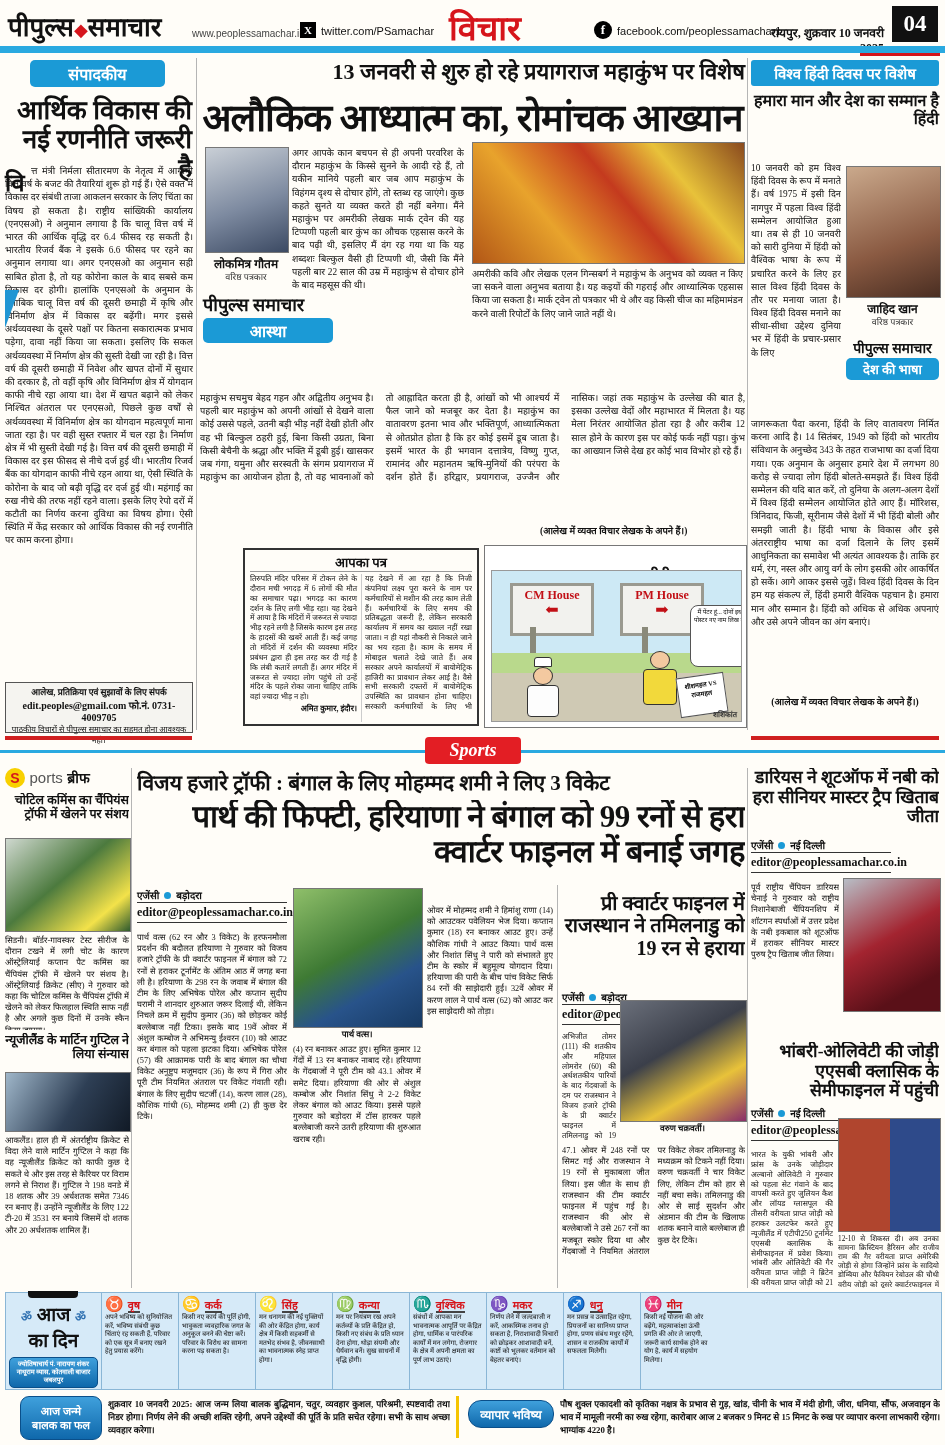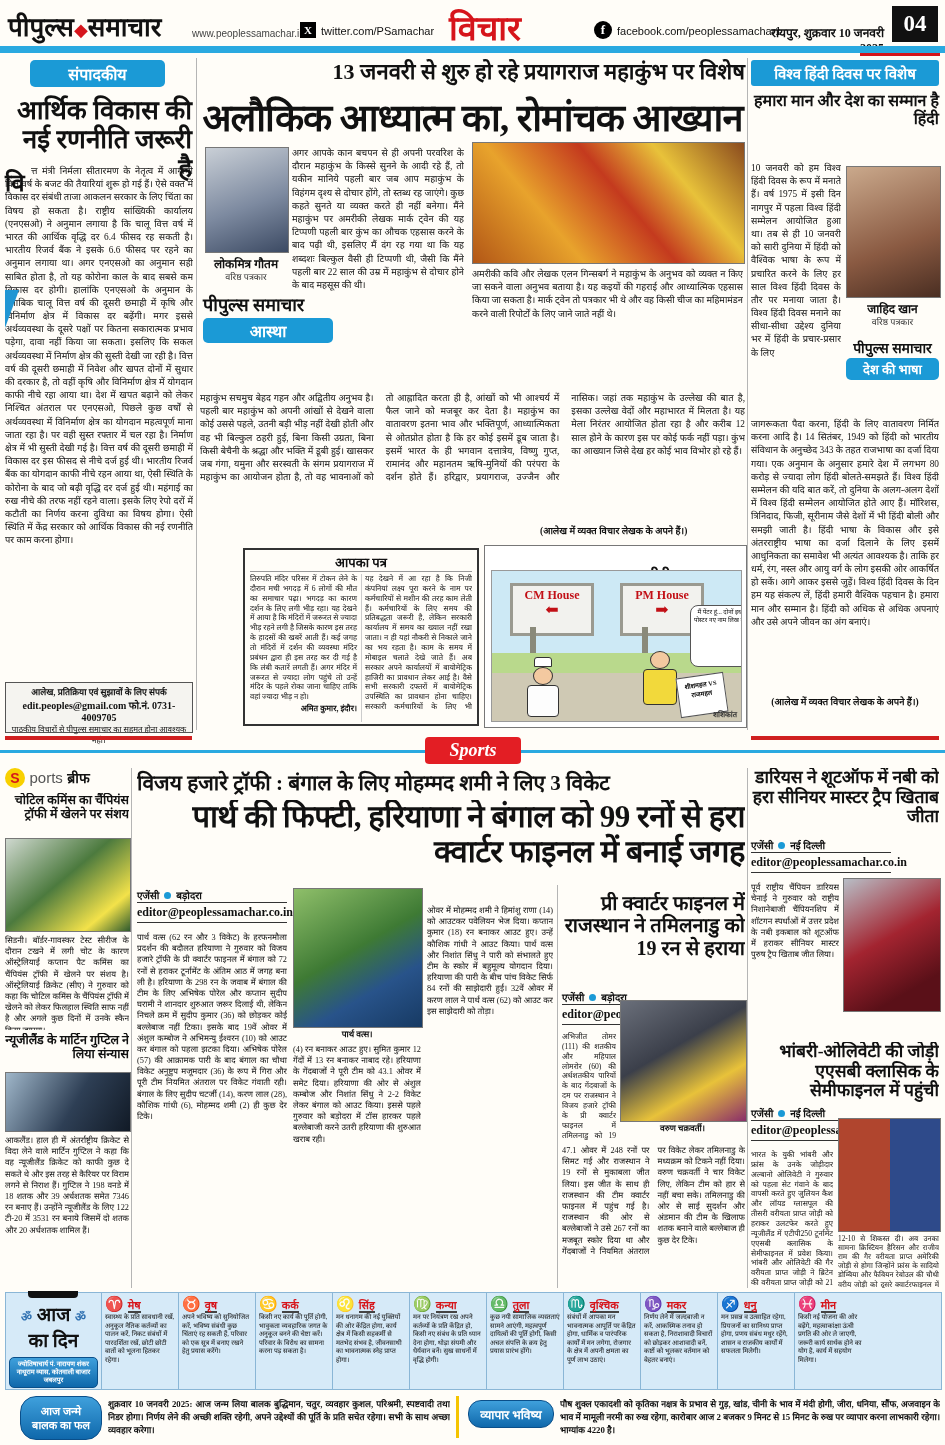--- a/index.html
+++ b/index.html
@@ -16,21 +16,21 @@
   .cap{font-size:8.5px;font-weight:bold;text-align:center;}
   .byline{font-size:10px;font-weight:bold;display:flex;align-items:center;gap:5px;}
   .dot{width:7px;height:7px;border-radius:50%;background:#1b9ad6;display:inline-block;}
   .email{font-size:12px;font-weight:bold;border-top:1px solid #333;border-bottom:1px solid #333;padding:2px 0;text-align:left;}
   .hl{font-weight:bold;line-height:1.12;text-align:right;}
   .body-txt{font-size:9.3px;line-height:1.42;}
   .small-txt{font-size:8.3px;line-height:1.35;}
   .sign-name{color:#d6151b;font-weight:bold;font-size:11px;border-bottom:2px solid #444;}
   .zsym{color:#2d6fb0;font-size:15px;}
   .pill{background:linear-gradient(#3fa0dc,#0f68ab);color:#fff;font-weight:bold;border:1px solid #0a4f8a;
-        display:flex;align-items:center;justify-content:center;text-align:center;border-radius:16px;}
+        display:flex;align-items:center;justify-content:center;text-align:center;border-radius:9px;}
   .redline{background:#d02020;height:4px;}
   .boardsign{position:absolute;background:#f2f2ee;border:3px solid #9a9a90;text-align:center;
              color:#c21016;font-weight:bold;font-size:12px;line-height:1.1;padding-top:3px;}
   .arrow{color:#c21016;font-size:16px;font-weight:bold;line-height:1;}
 </style>
 </head>
 <body>
 
 <div class="page">
 
@@ -232,42 +232,34 @@
         <span style="color:#2d6fb0;font-size:12px;">ॐ</span>
         <span>आज</span>
         <span style="color:#2d6fb0;font-size:12px;">ॐ</span>
         <br><span>का</span> <span>दिन</span>
       </div>
       <div class="pill" style="margin:4px 3px 0 3px;font-size:6.6px;line-height:1.25;padding:2px;border-radius:5px;">ज्योतिषाचार्य पं. नारायण शंकर नाथूराम व्यास, कोतवाली बाजार जबलपुर</div>
     </div>
 
     <div style="flex:1;display:flex;">
       <div style="width:70px;border-right:1px solid #8ab6d6;padding:2px 3px;">
-          <div><span class="zsym">♈</span> <span class="sign-name">मेष</span></div>
-          <div style="font-size:6.7px;line-height:1.28;">स्वास्थ्य के प्रति सावधानी रखें, अनुकूल नैतिक कर्तव्यों का पालन करें, निकट संबंधों में पारदर्शिता रखें, छोटी छोटी बातों को भूलना हितकर रहेगा।</div>
-        </div>
-      <div style="width:70px;border-right:1px solid #8ab6d6;padding:2px 3px;">
           <div><span class="zsym">♉</span> <span class="sign-name">वृष</span></div>
           <div style="font-size:6.7px;line-height:1.28;">अपने भविष्य को सुनियोजित करें, भविष्य संबंधी कुछ चिंताएं रह सकती हैं, परिवार को एक सूत्र में बनाए रखने हेतु प्रयास करेंगे।</div>
         </div>
       <div style="width:70px;border-right:1px solid #8ab6d6;padding:2px 3px;">
           <div><span class="zsym">♋</span> <span class="sign-name">कर्क</span></div>
           <div style="font-size:6.7px;line-height:1.28;">किसी नए कार्य की पूर्ति होगी, भावुकता व्यवहारिक जगत के अनुकूल बनने की चेष्टा करें। परिवार के विरोध का सामना करना पड़ सकता है।</div>
         </div>
       <div style="width:70px;border-right:1px solid #8ab6d6;padding:2px 3px;">
           <div><span class="zsym">♌</span> <span class="sign-name">सिंह</span></div>
           <div style="font-size:6.7px;line-height:1.28;">मन धनागम की नई युक्तियों की ओर केंद्रित होगा, कार्य क्षेत्र में किसी सहकर्मी से मतभेद संभव है, जीवनसाथी का भावनात्मक स्नेह प्राप्त होगा।</div>
         </div>
       <div style="width:70px;border-right:1px solid #8ab6d6;padding:2px 3px;">
           <div><span class="zsym">♍</span> <span class="sign-name">कन्या</span></div>
           <div style="font-size:6.7px;line-height:1.28;">मन पर नियंत्रण रख अपने कर्तव्यों के प्रति केंद्रित हो, किसी नए संबंध के प्रति ध्यान देना होगा, थोड़ा संयमी और धैर्यवान बनें। सुख साधनों में वृद्धि होगी।</div>
-        </div>
-      <div style="width:70px;border-right:1px solid #8ab6d6;padding:2px 3px;">
-          <div><span class="zsym">♎</span> <span class="sign-name">तुला</span></div>
-          <div style="font-size:6.7px;line-height:1.28;">कुछ नयी सामाजिक व्यस्तताएं सामने आएंगी, महत्वपूर्ण दायित्वों की पूर्ति होगी, किसी अचल संपत्ति के क्रय हेतु प्रयास प्रारंभ होंगे।</div>
         </div>
       <div style="width:70px;border-right:1px solid #8ab6d6;padding:2px 3px;">
           <div><span class="zsym">♏</span> <span class="sign-name">वृश्चिक</span></div>
           <div style="font-size:6.7px;line-height:1.28;">संबंधों में आपका मन भावनात्मक आपूर्ति पर केंद्रित होगा, धार्मिक व पारंपरिक कार्यों में मन लगेगा, रोजगार के क्षेत्र में अपनी क्षमता का पूर्ण लाभ उठाएं।</div>
         </div>
       <div style="width:70px;border-right:1px solid #8ab6d6;padding:2px 3px;">
           <div><span class="zsym">♑</span> <span class="sign-name">मकर</span></div>
           <div style="font-size:6.7px;line-height:1.28;">निर्णय लेने में जल्दबाजी न करें, आकस्मिक तनाव हो सकता है, निराशावादी विचारों को छोड़कर आशावादी बनें, कष्टों को भूलकर वर्तमान को बेहतर बनाएं।</div>
         </div>
       <div style="width:70px;border-right:1px solid #8ab6d6;padding:2px 3px;">

